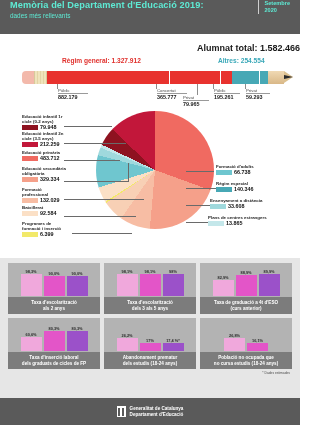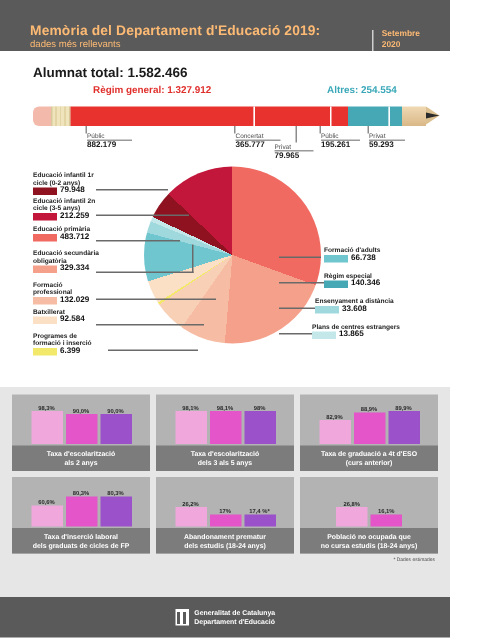--- a/index.html
+++ b/index.html
@@ -5,41 +5,42 @@
   * { box-sizing: border-box; margin: 0; padding: 0; }
   body {
     width: 300px; height: 425px;
     font-family: "Liberation Sans", sans-serif;
     background: #ffffff;
     overflow: hidden;
   }
   
   .header {
     background: #5a5a5a;
-    color: #fdba74;
+    color: #5eead4;
     height: 34px;
     display: flex;
-    align-items: flex-end;
-    padding: 0 20px;
+    align-items: flex-start;
+    padding: 0 10px;
   }
   .header-titles { flex: 1; }
   .header-title {
     font-size: 9.2px; font-weight: bold; letter-spacing: .1px;
     line-height: 11px;
   }
   .header-sub { font-size: 6.4px; line-height: 8px; margin-top: .5px; }
   .header-date {
     border-left: 1px solid #cfcfcf;
     padding-left: 6px;
     font-size: 5.6px; font-weight: bold; line-height: 7px;
   }
   
   .total {
     font-size: 9px; font-weight: bold; color: #1a1a1a;
     margin: 9px 0 0 22px;
+    text-align: right;
   }
   
   .pencil-wrap { position: relative; height: 52px; margin-top: 4px; }
   .lbl-regim {
     position: absolute; left: 62px; top: 0;
     font-size: 6.6px; font-weight: bold; color: #e0302c;
   }
   .lbl-altres {
     position: absolute; left: 218px; top: 0;
     font-size: 6.6px; font-weight: bold; color: #3aa8b8;

